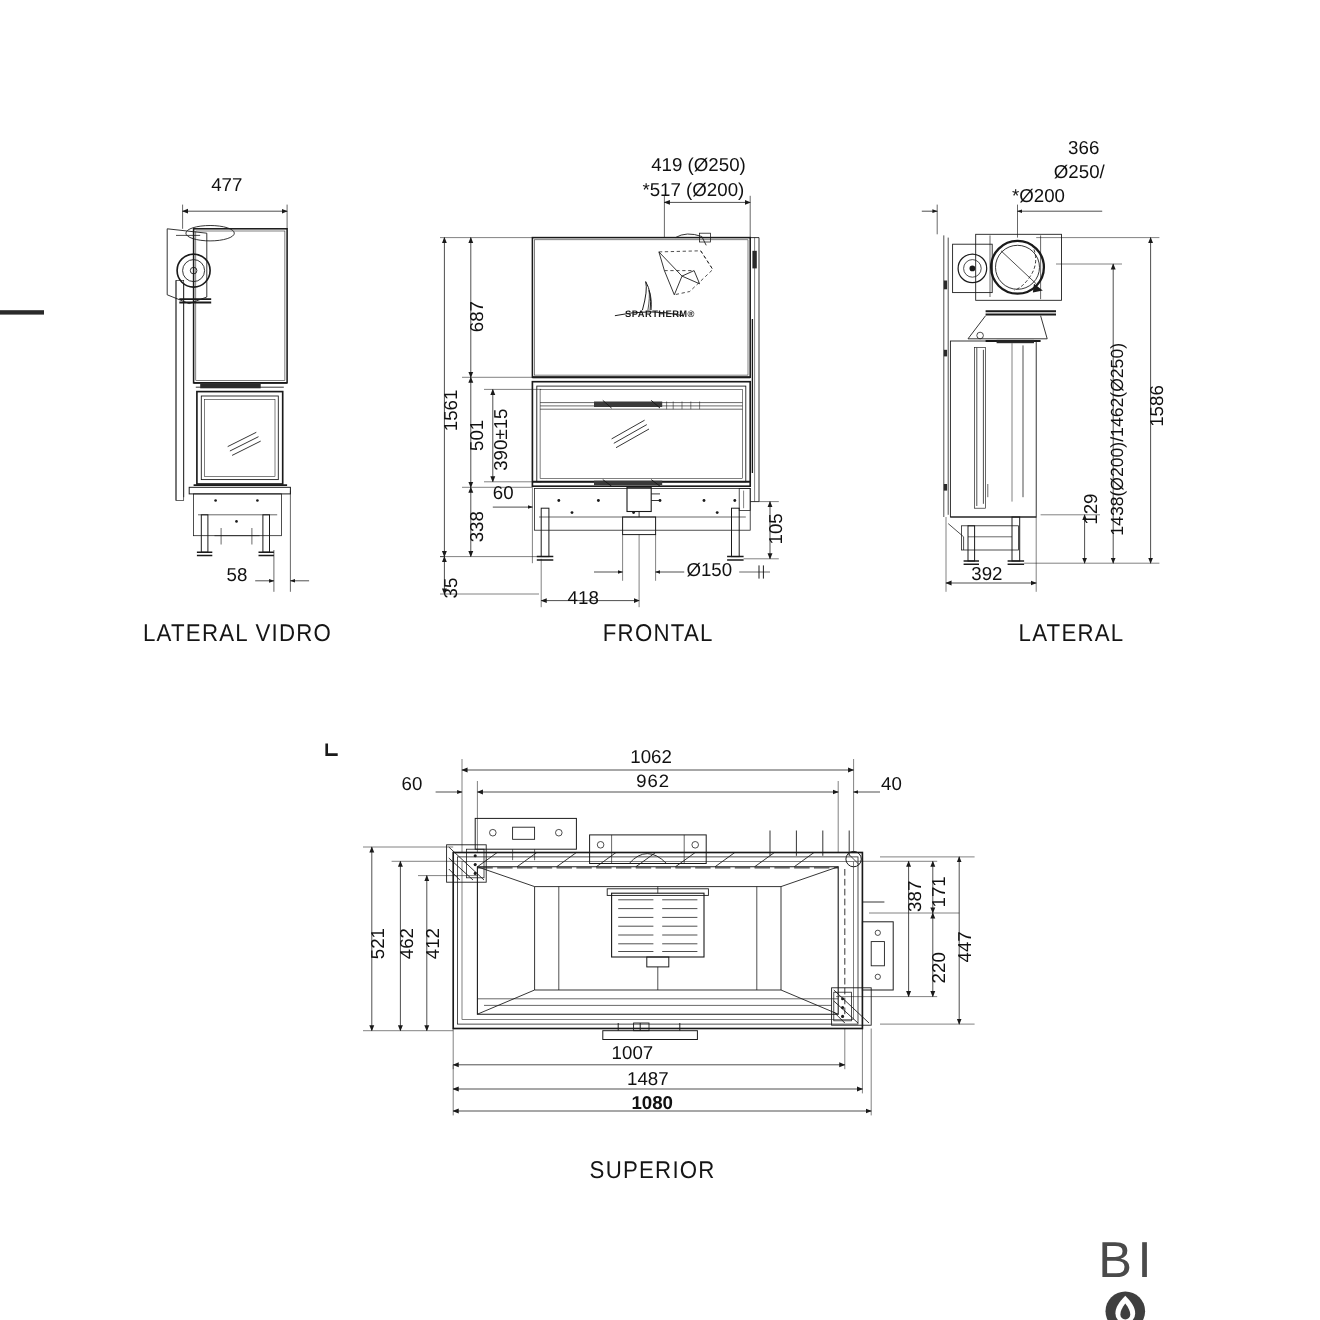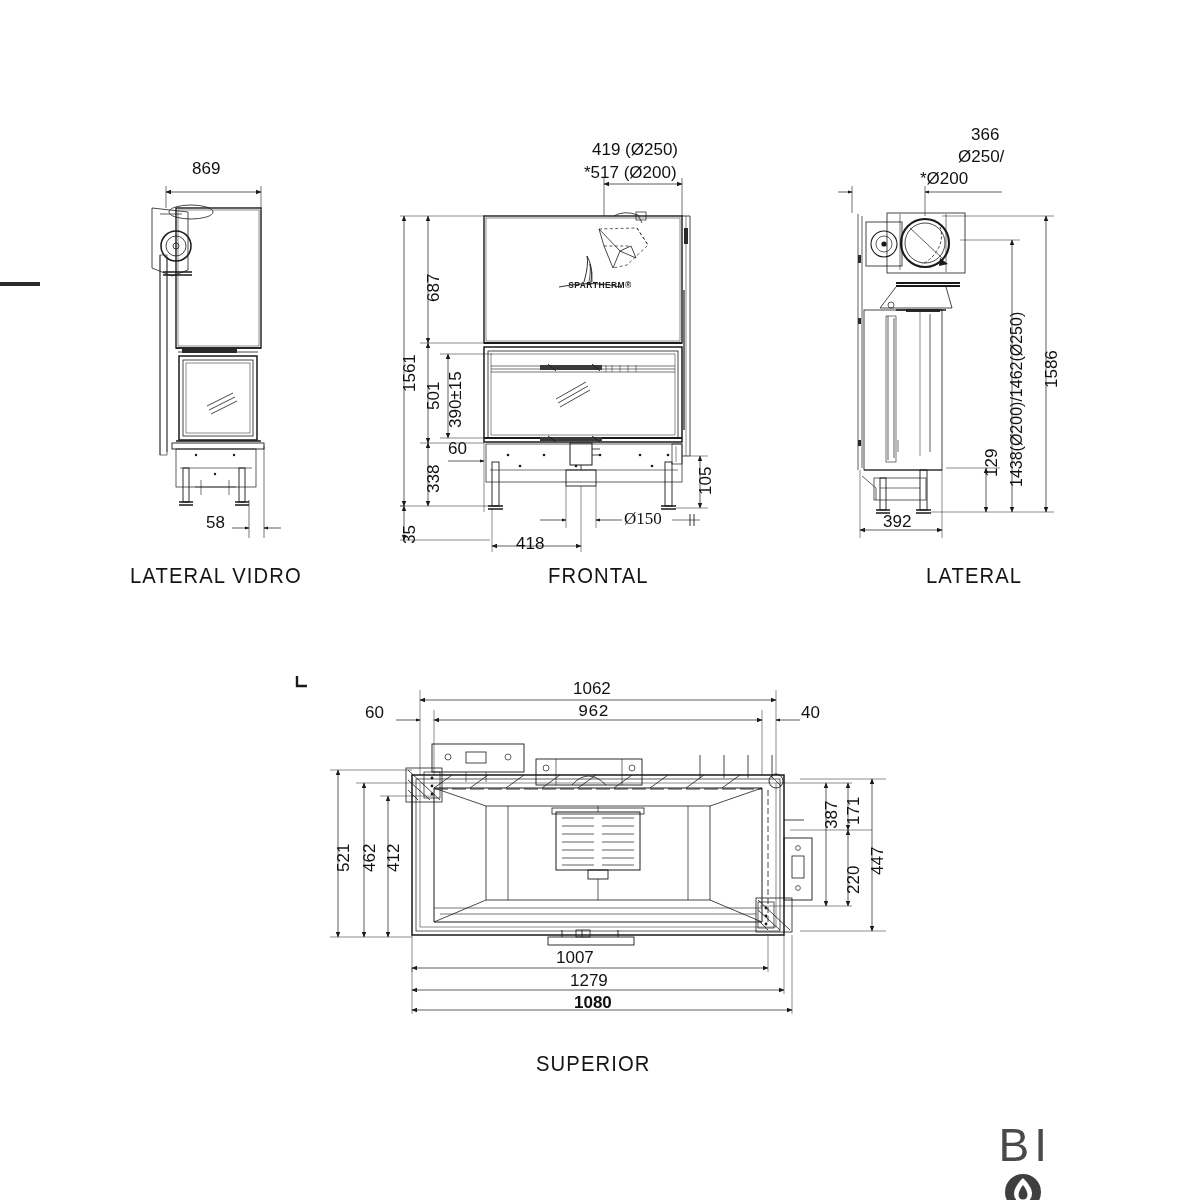--- a/index.html
+++ b/index.html
@@ -475,34 +475,34 @@
         <path d="M412,990 L784,990" stroke-width="0.7" marker-start="url(#ar)" marker-end="url(#ar)"></path>
       </g>
       <g>
         <path d="M412,968 L412,1014" stroke-width="0.5"></path>
         <path d="M792,935 L792,1014" stroke-width="0.5"></path>
         <path d="M412,1010 L792,1010" stroke-width="0.7" marker-start="url(#ar)" marker-end="url(#ar)"></path>
       </g>
     </g>
   </svg>
 
-  <div class="dimtxt" style="left:192px;top:159px;">869</div>
+  <div class="dimtxt" style="left:192px;top:159px;">477</div>
   <div class="dimtxt" style="left:206px;top:513px;">58</div>
 
   <div class="dimtxt" style="left:592px;top:140px;text-align:center;">419 (Ø250)</div>
   <div class="dimtxt" style="left:584px;top:163px;">*517 (Ø200)</div>
   <div class="dimtxt v" style="left:400px;top:392px;">1561</div>
   <div class="dimtxt v" style="left:424px;top:302px;">687</div>
   <div class="dimtxt v" style="left:424px;top:410px;">501</div>
   <div class="dimtxt v" style="left:446px;top:428px;">390±15</div>
   <div class="dimtxt v" style="left:424px;top:493px;">338</div>
   <div class="dimtxt" style="left:448px;top:439px;">60</div>
   <div class="dimtxt v" style="left:400px;top:544px;">35</div>
   <div class="dimtxt v" style="left:696px;top:495px;">105</div>
-  <div class="dimtxt" style="left:624px;top:509px;font-family:Liberation Serif, serif;">Ø150</div>
+  <div class="dimtxt" style="left:624px;top:509px;">Ø150</div>
   <div class="dimtxt" style="left:516px;top:534px;">418</div>
 
   <div class="dimtxt" style="left:971px;top:125px;">366</div>
   <div class="dimtxt" style="left:958px;top:147px;">Ø250/</div>
   <div class="dimtxt" style="left:920px;top:169px;">*Ø200</div>
   <div class="dimtxt v" style="left:1042px;top:388px;">1586</div>
   <div class="dimtxt v" style="left:1008px;top:487px;font-size:16px;">1438(Ø200)/1462(Ø250)</div>
   <div class="dimtxt v" style="left:982px;top:477px;">129</div>
   <div class="dimtxt" style="left:883px;top:512px;">392</div>
 
@@ -511,21 +511,21 @@
   <div class="dimtxt" style="left:365px;top:703px;">60</div>
   <div class="dimtxt" style="left:801px;top:703px;">40</div>
   <div class="dimtxt v" style="left:334px;top:872px;">521</div>
   <div class="dimtxt v" style="left:360px;top:872px;">462</div>
   <div class="dimtxt v" style="left:384px;top:872px;">412</div>
   <div class="dimtxt v" style="left:822px;top:829px;">387</div>
   <div class="dimtxt v" style="left:844px;top:825px;">171</div>
   <div class="dimtxt v" style="left:844px;top:894px;">220</div>
   <div class="dimtxt v" style="left:868px;top:875px;">447</div>
   <div class="dimtxt" style="left:556px;top:948px;">1007</div>
-  <div class="dimtxt" style="left:570px;top:971px;">1279</div>
+  <div class="dimtxt" style="left:570px;top:971px;">1487</div>
   <div class="dimtxt" style="left:574px;top:993px;font-weight:bold;">1080</div>
 
   <div class="viewlabel" style="left:130px;top:563px;">LATERAL VIDRO</div>
   <div class="viewlabel" style="left:548px;top:563px;">FRONTAL</div>
   <div class="viewlabel" style="left:926px;top:563px;">LATERAL</div>
   <div class="viewlabel" style="left:536px;top:1051px;">SUPERIOR</div>
 
   <div class="brand" style="left:936px;top:1118px;flex-direction:column;">
     <span>BI</span>
     <span class="flamemark">

